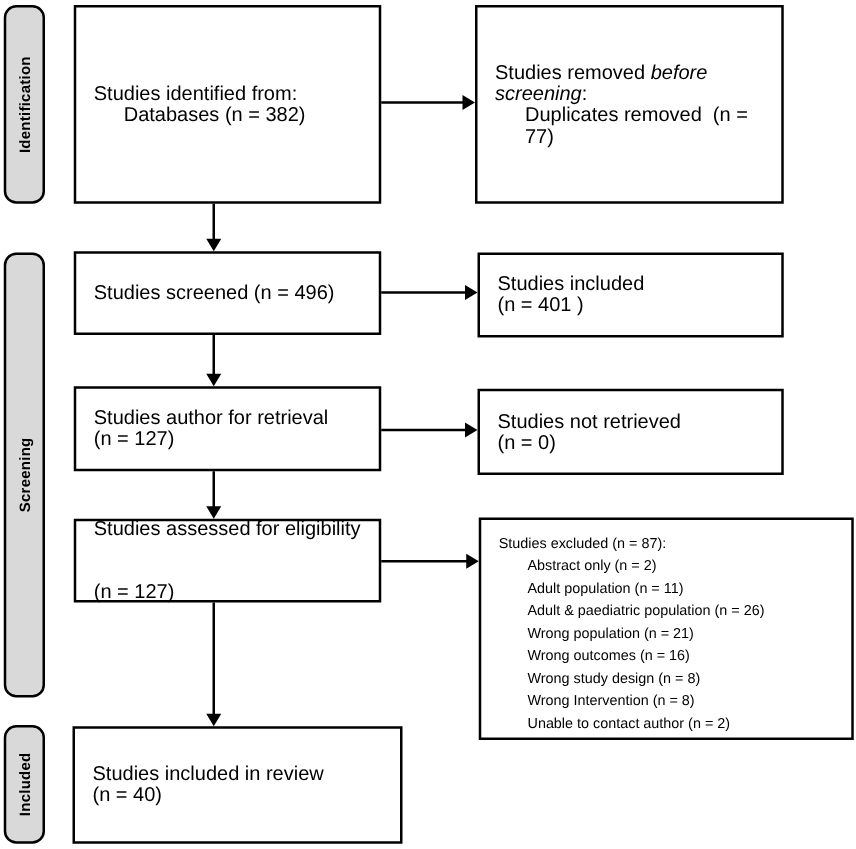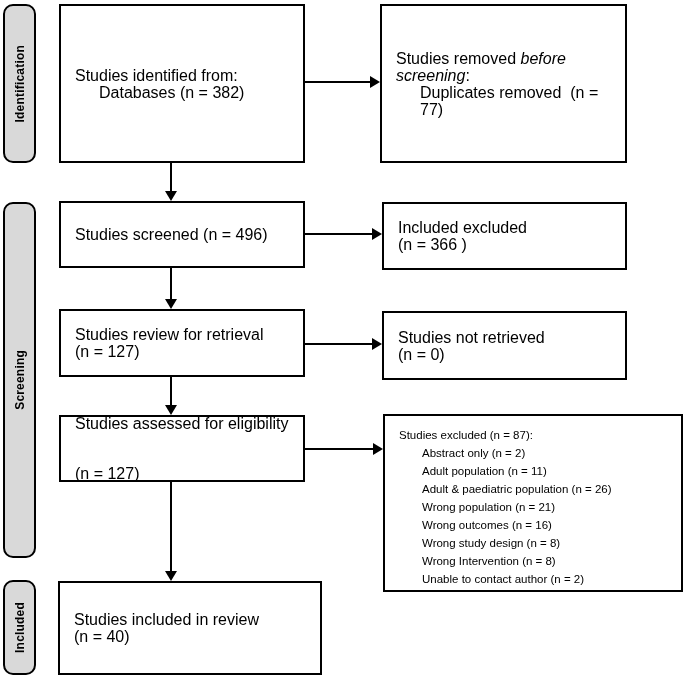--- a/index.html
+++ b/index.html
@@ -102,26 +102,26 @@
   </div>
   <div class="flow-box" style="left:380px;top:4px;width:247px;height:159px;">
     <div class="line"><span>Studies removed </span><em>before screening</em><span>:</span></div>
     <div class="line indent">Duplicates removed  (n = 77)</div>
   </div>
 
   <div class="flow-box" style="left:59px;top:201px;width:246px;height:67px;">
     <div class="line">Studies screened (n = 496)</div>
   </div>
   <div class="flow-box" style="left:382px;top:202px;width:245px;height:68px;">
-    <div class="line">Included excluded</div>
-    <div class="line">(n = 366 )</div>
+    <div class="line">Studies included</div>
+    <div class="line">(n = 401 )</div>
   </div>
 
   <div class="flow-box" style="left:59px;top:309px;width:246px;height:68px;">
-    <div class="line">Studies review for retrieval</div>
+    <div class="line">Studies author for retrieval</div>
     <div class="line">(n = 127)</div>
   </div>
   <div class="flow-box" style="left:382px;top:311px;width:245px;height:69px;">
     <div class="line">Studies not retrieved</div>
     <div class="line">(n = 0)</div>
   </div>
 
   <div class="flow-box" style="left:59px;top:415px;width:246px;height:67px;gap:33px;">
     <div class="line">Studies assessed for eligibility</div>
     <div class="line">(n = 127)</div>

